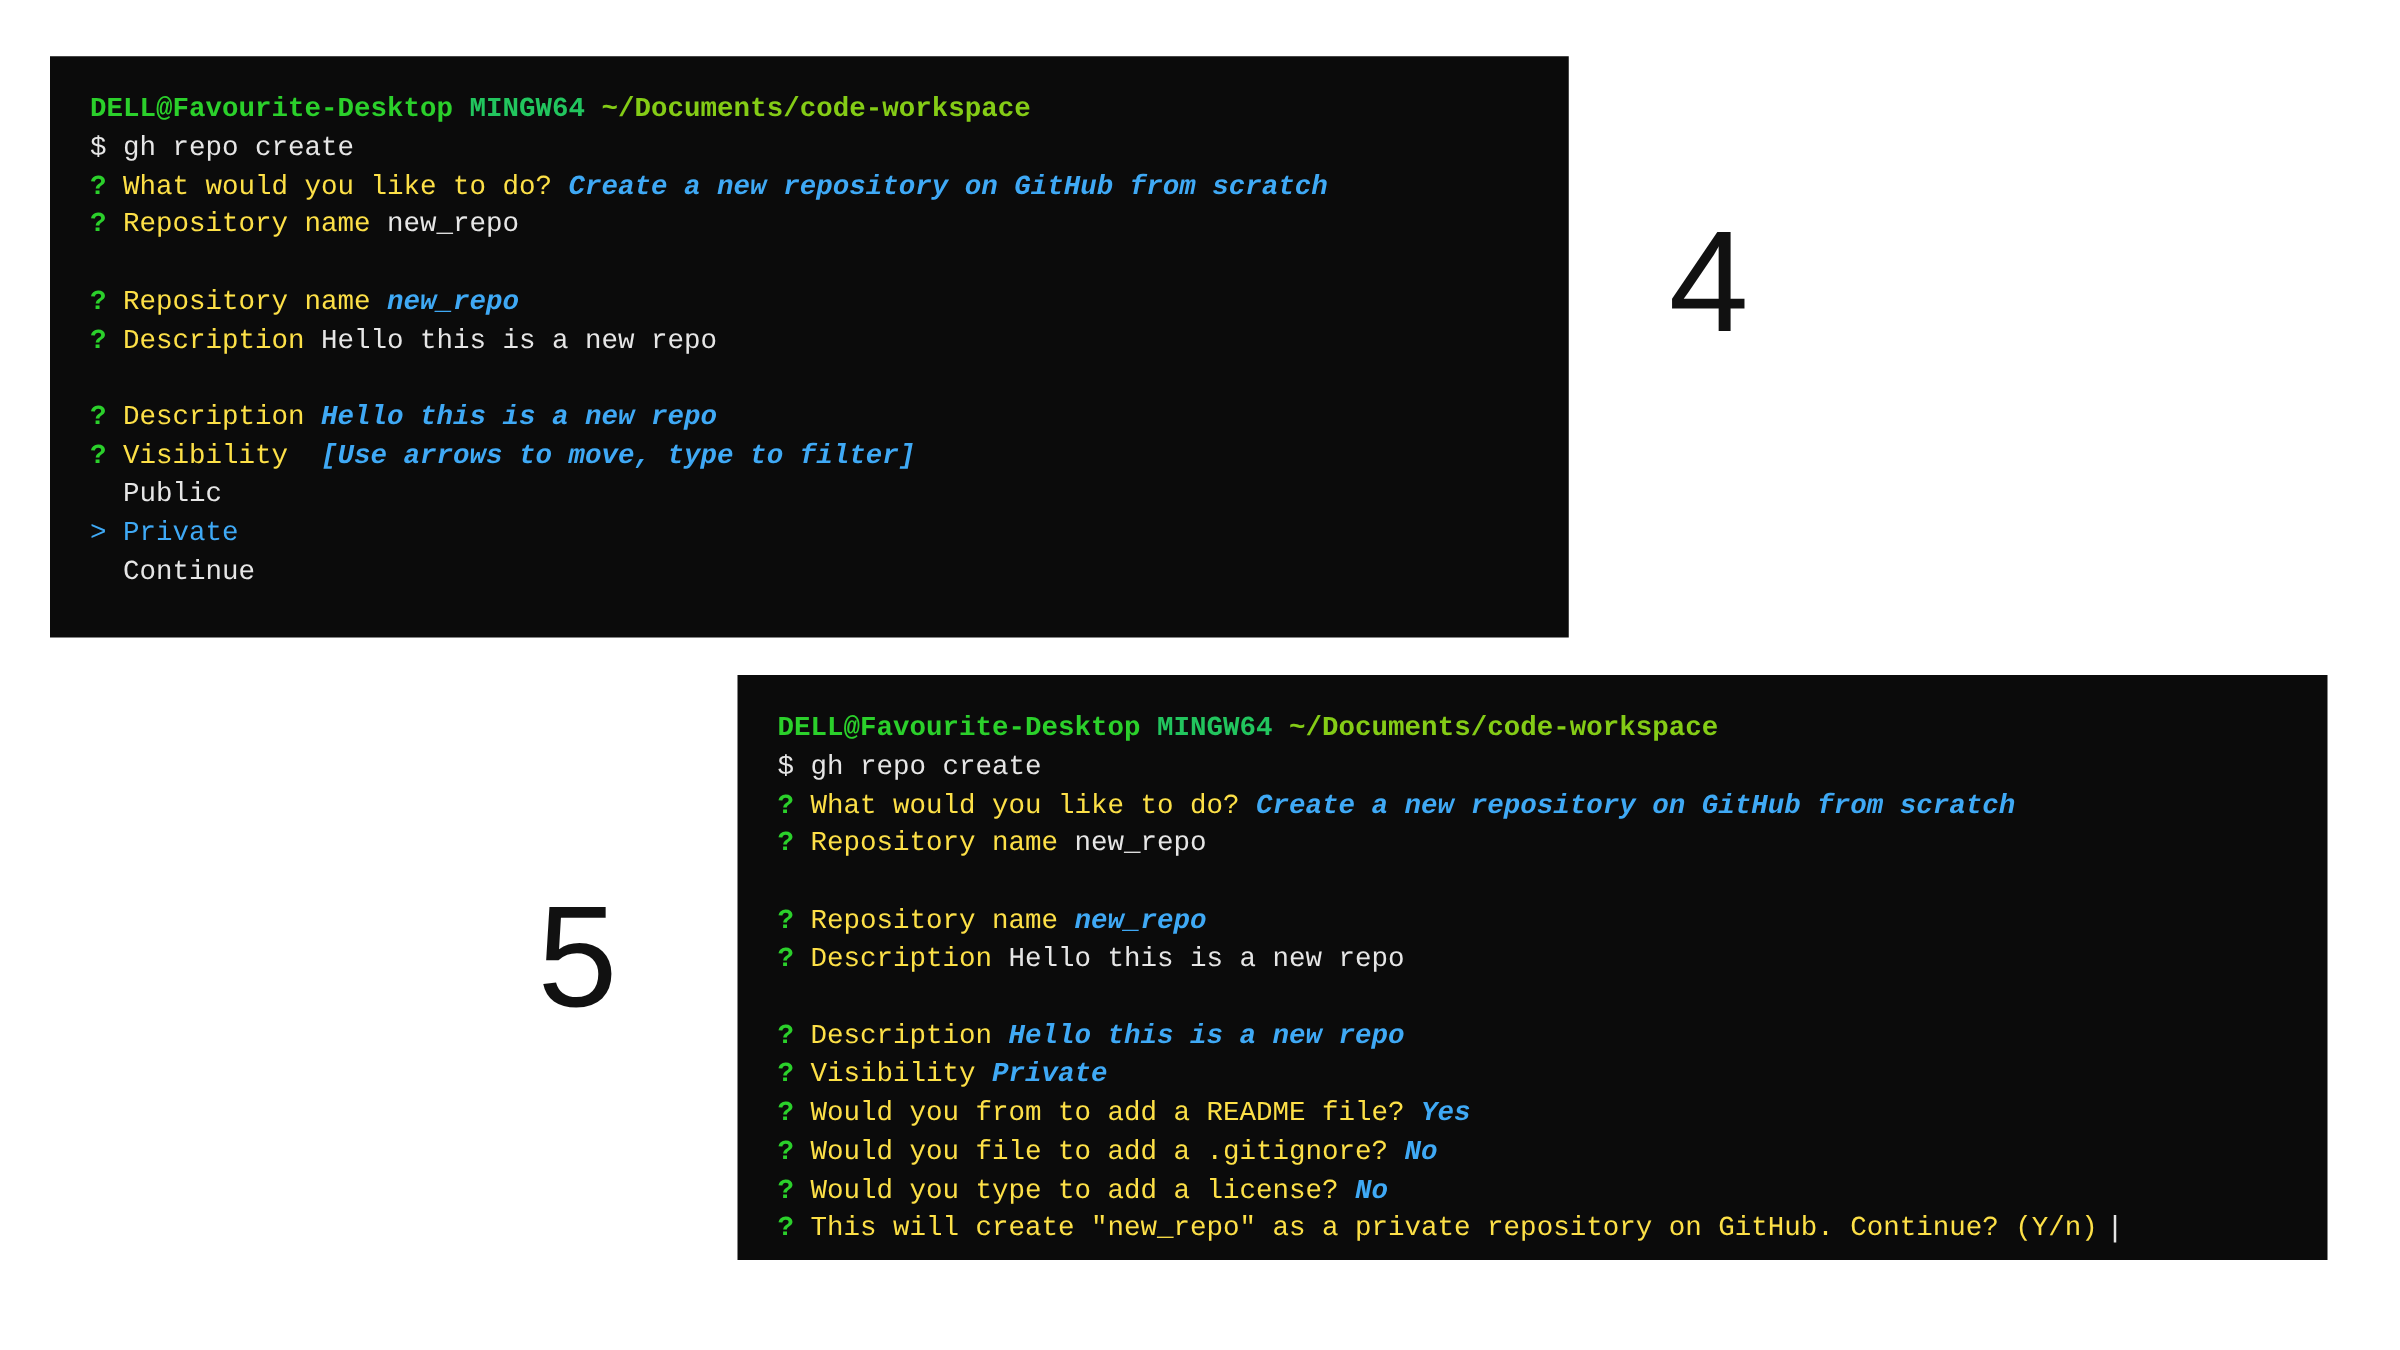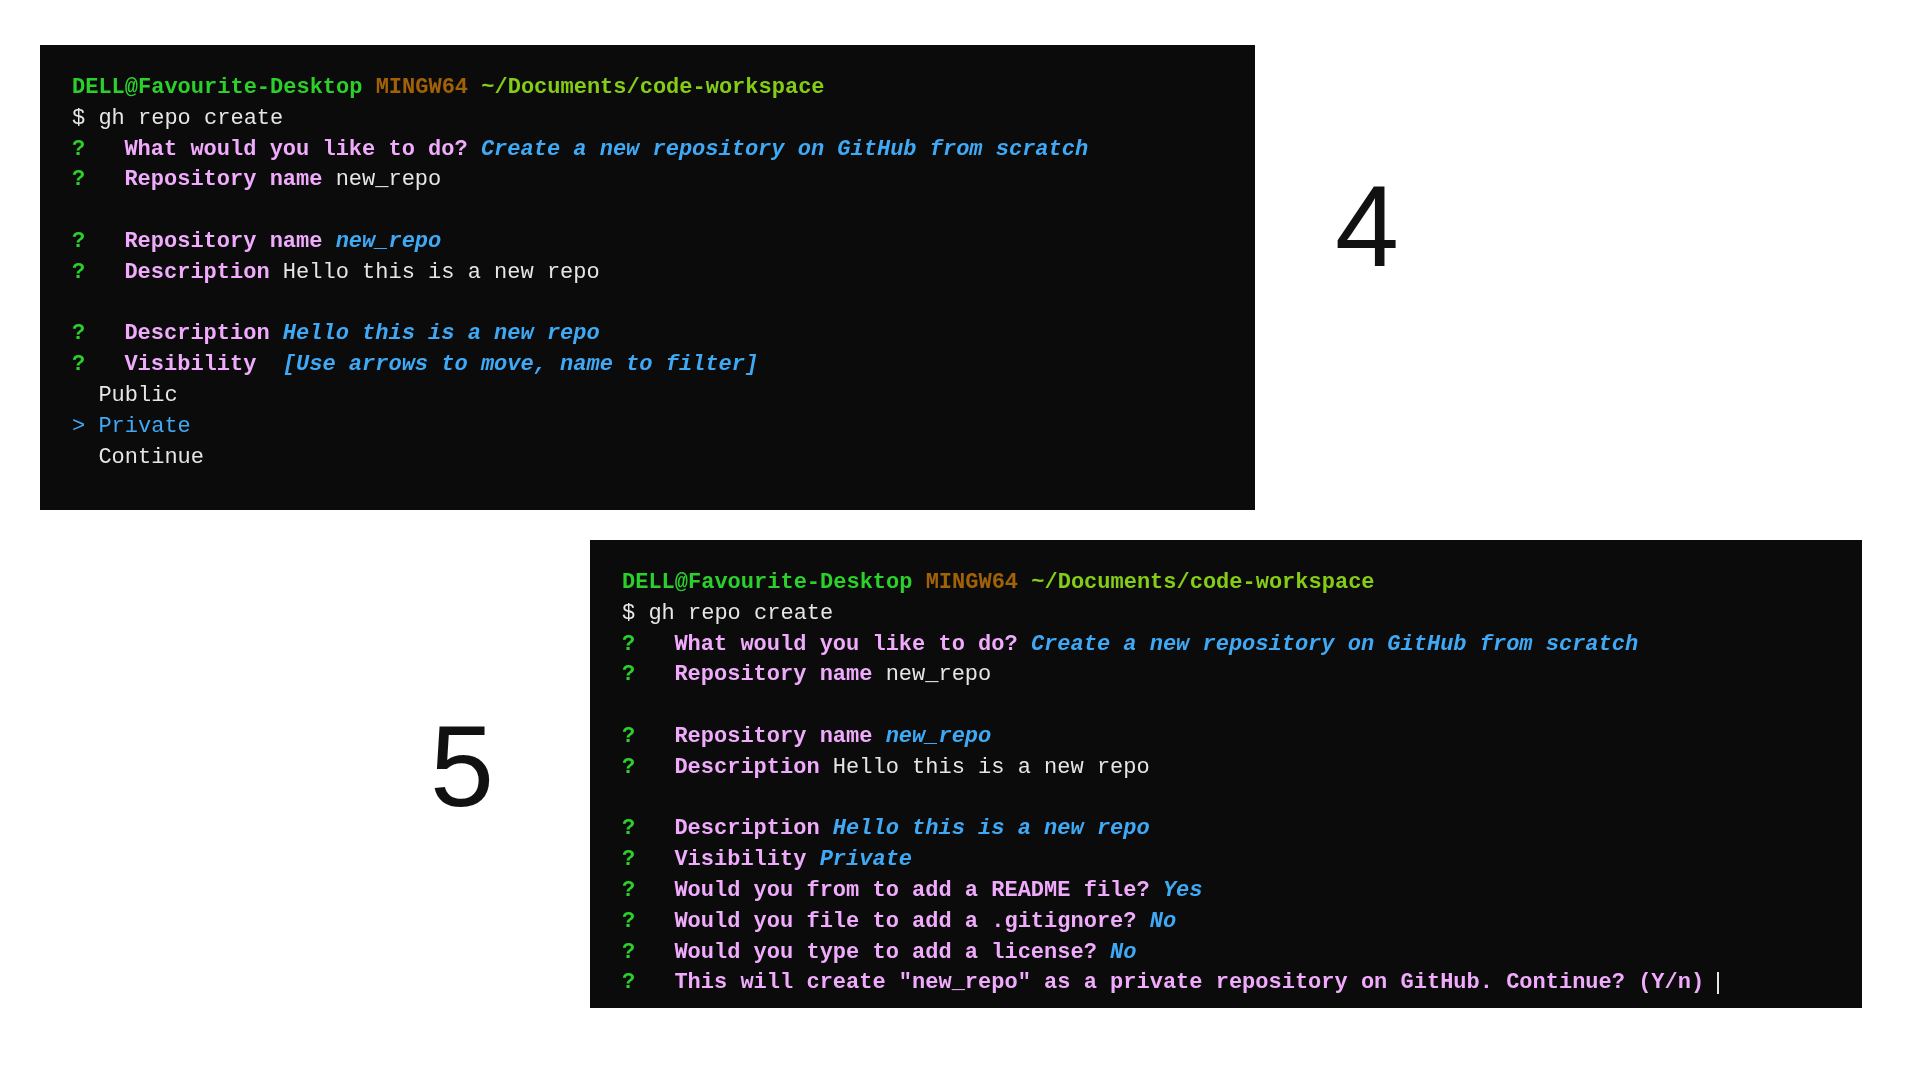--- a/index.html
+++ b/index.html
@@ -26,41 +26,41 @@
     position: absolute;
     font-family: -apple-system, Arial, sans-serif;
     font-size: 115px;
     font-weight: 300;
     color: #111;
   }
   #num4 { left: 1335px; top: 160px; }
   #num5 { left: 430px; top: 700px; }
 
   .c-green  { color: #2bd02b; font-weight: bold; margin-top: 35px; }
-  .c-purple { color: #a16207; font-weight: bold; }
+  .c-purple { color: #22c55e; font-weight: bold; }
   .c-yellow { color: #84cc16; font-weight: bold; }
   .c-white  { color: #e6e6e6; }
-  .c-bold   { color: #f0abfc; font-weight: bold; margin-left: 26px; }
+  .c-bold   { color: #fde047; font-weight: normal; }
   .c-cyan   { color: #3fa9f5; font-weight: bold; font-style: italic; }
   .c-cyanr  { color: #3fa9f5; }
   .c-cursor { border-left: 2px solid #e6e6e6; display:inline-block; height:1em; vertical-align:middle;}
 </style>
 </head>
 <body>
 
 <div id="term1" class="terminal"><span class="c-green">DELL@Favourite-Desktop</span> <span class="c-purple">MINGW64</span> <span class="c-yellow">~/Documents/code-workspace</span>
 <span class="c-white">$</span> <span class="c-white">gh repo create</span>
 <span class="c-green">?</span> <span class="c-bold">What would you like to do?</span> <span class="c-cyan">Create a new repository on GitHub from scratch</span>
 <span class="c-green">?</span> <span class="c-bold">Repository name</span> <span class="c-white">new_repo</span>
 
 <span class="c-green">?</span> <span class="c-bold">Repository name</span> <span class="c-cyan">new_repo</span>
 <span class="c-green">?</span> <span class="c-bold">Description</span> <span class="c-white">Hello this is a new repo</span>
 
 <span class="c-green">?</span> <span class="c-bold">Description</span> <span class="c-cyan">Hello this is a new repo</span>
-<span class="c-green">?</span> <span class="c-bold">Visibility</span>  <span class="c-cyan">[Use arrows to move, name to filter]</span>
+<span class="c-green">?</span> <span class="c-bold">Visibility</span>  <span class="c-cyan">[Use arrows to move, type to filter]</span>
   <span class="c-white">Public</span>
 <span class="c-cyanr">&gt;</span> <span class="c-cyanr">Private</span>
   <span class="c-white">Continue</span></div>
 
 <div id="term2" class="terminal"><span class="c-green">DELL@Favourite-Desktop</span> <span class="c-purple">MINGW64</span> <span class="c-yellow">~/Documents/code-workspace</span>
 <span class="c-white">$</span> <span class="c-white">gh repo create</span>
 <span class="c-green">?</span> <span class="c-bold">What would you like to do?</span> <span class="c-cyan">Create a new repository on GitHub from scratch</span>
 <span class="c-green">?</span> <span class="c-bold">Repository name</span> <span class="c-white">new_repo</span>
 
 <span class="c-green">?</span> <span class="c-bold">Repository name</span> <span class="c-cyan">new_repo</span>

